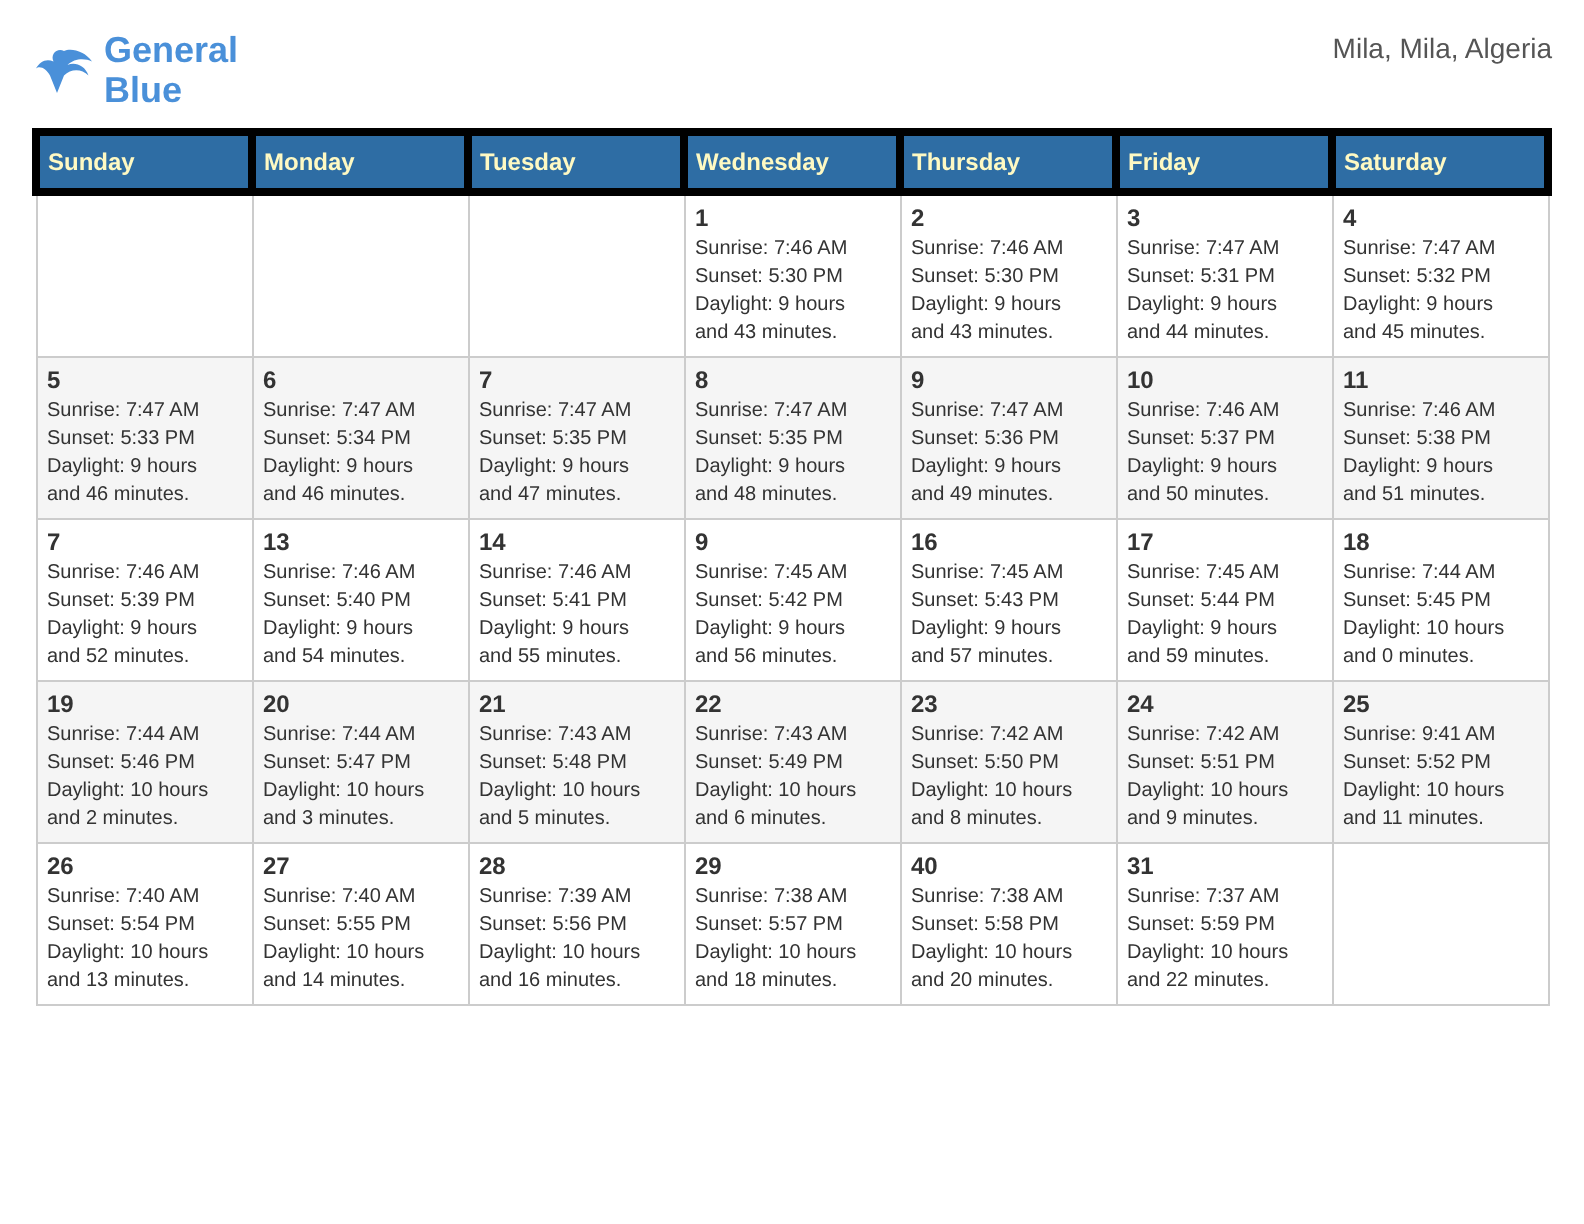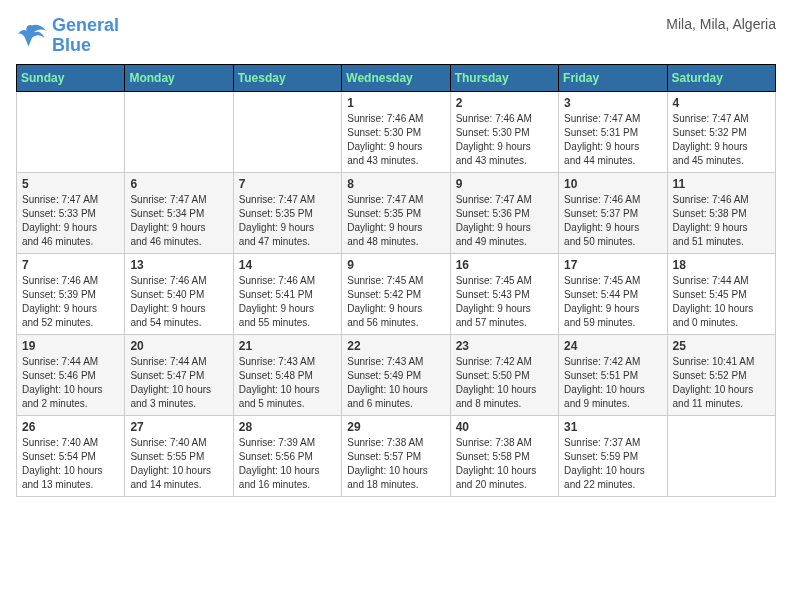--- a/index.html
+++ b/index.html
@@ -46,25 +46,25 @@
       font-size: 14px;
       color: #555;
     }
     .calendar {
       width: 100%;
       border-collapse: collapse;
       font-size: 11px;
     }
     .calendar th {
       background-color: #2e6da4;
-      color: #86efac;
+      color: #fef9c3;
       padding: 6px 4px;
       text-align: left;
       font-size: 12px;
-      border: 1px solid #000000;
+      border: 4px solid #000000;
     }
     .calendar td {
       border: 1px solid #ccc;
       vertical-align: top;
       padding: 4px 5px;
       width: 108px;
       height: 80px;
       color: #333;
       background: #fff;
     }
@@ -290,21 +290,21 @@
         </td>
         <td>
           <span class="day-num">24</span>
           <div class="day-info" style="white-space: pre-line;">Sunrise: 7:42 AM
 Sunset: 5:51 PM
 Daylight: 10 hours
 and 9 minutes.</div>
         </td>
         <td>
           <span class="day-num">25</span>
-          <div class="day-info" style="white-space: pre-line;">Sunrise: 10:41 AM
+          <div class="day-info" style="white-space: pre-line;">Sunrise: 9:41 AM
 Sunset: 5:52 PM
 Daylight: 10 hours
 and 11 minutes.</div>
         </td>
       </tr>
       <tr>
         <td>
           <span class="day-num">26</span>
           <div class="day-info" style="white-space: pre-line;">Sunrise: 7:40 AM
 Sunset: 5:54 PM

